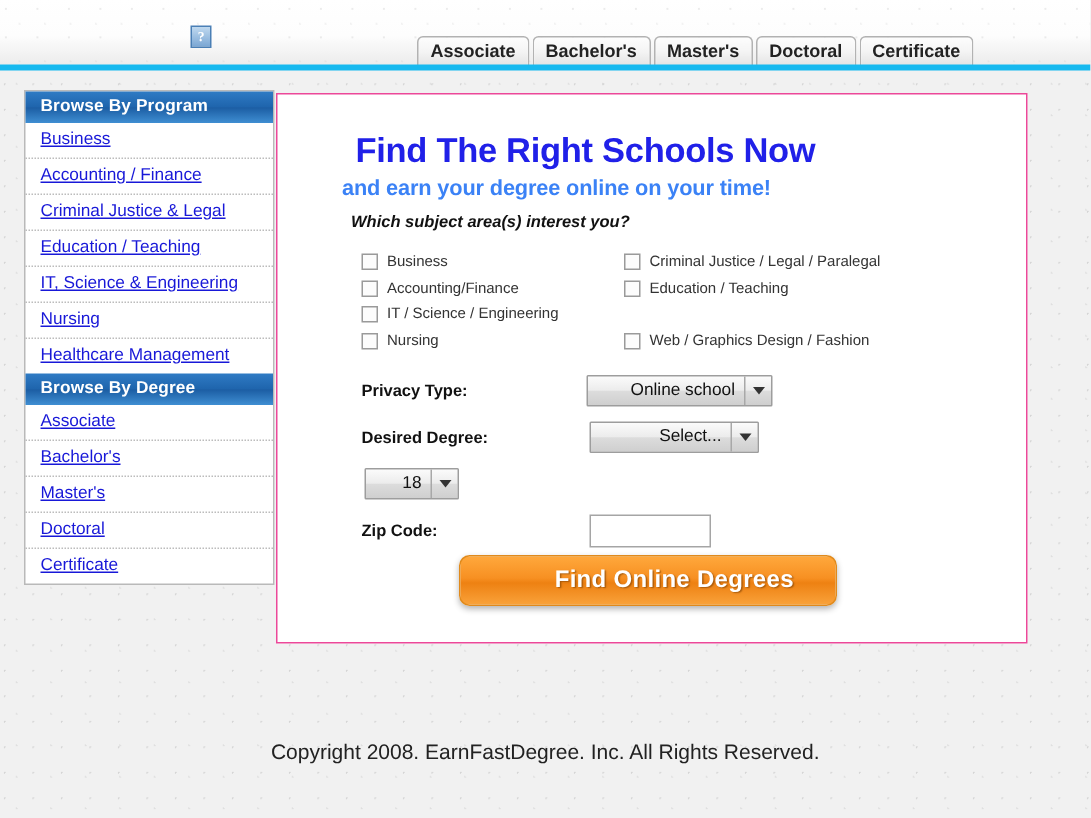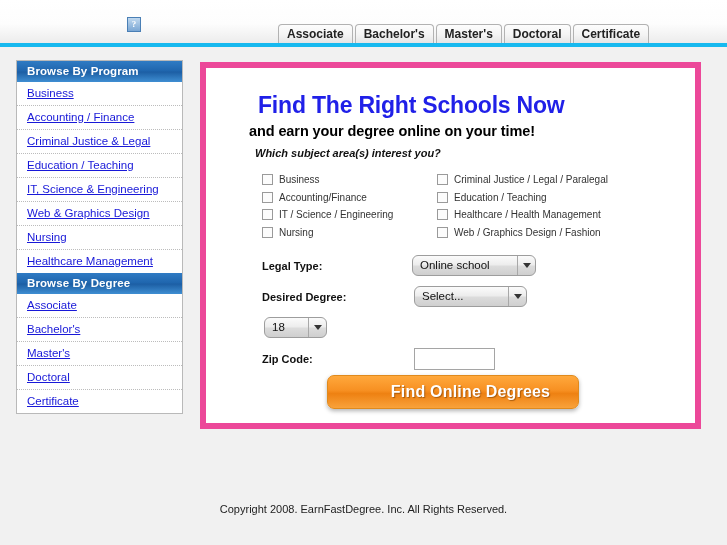--- a/index.html
+++ b/index.html
@@ -127,46 +127,46 @@
     text-decoration: underline;
     border-bottom: 1px dotted #bcbcbc;
     line-height: 13px;
     cursor: pointer;
   }
   .side-link.last { border-bottom: none; }
 
   
   .panel {
     position: absolute;
-    left: 200px;
+    left: 184px;
     top: 62px;
     width: 501px;
     height: 367px;
     background: #ffffff;
-    border: 6px solid #ec4899;
+    border: 1px solid #ec4899;
     box-sizing: border-box;
     z-index: 2;
   }
   .h1 {
     position: absolute;
     left: 52px;
     top: 24px;
     font-size: 23px;
     font-weight: bold;
     color: #2020e8;
     letter-spacing: -0.2px;
     white-space: nowrap;
   }
   .h2 {
     position: absolute;
     left: 43px;
     top: 55px;
     font-size: 14.5px;
     font-weight: bold;
-    color: #000000;
+    color: #3b82f6;
     letter-spacing: -0.1px;
     white-space: nowrap;
   }
   .h3 {
     position: absolute;
     left: 49px;
     top: 79px;
     font-size: 11px;
     font-weight: bold;
     color: #111111;
@@ -215,24 +215,24 @@
   .flabel {
     width: 150px;
     font-size: 11px;
     font-weight: bold;
     color: #111111;
     white-space: nowrap;
   }
   .sel {
     display: inline-flex;
     align-items: center;
-    justify-content: space-between;
+    justify-content: flex-end;
     background: linear-gradient(to bottom, #fbfbfb 0%, #ececec 48%, #dcdcdc 52%, #cfcfcf 100%);
     border: 1px solid #9d9d9d;
-    border-radius: 6px;
+    border-radius: 1px;
     box-sizing: border-box;
     height: 21px;
     padding: 0 0 0 7px;
     font-size: 11.5px;
     color: #111111;
     cursor: pointer;
   }
   .sel-text { line-height: 19px; white-space: nowrap; }
   .sel-arrowbox {
     width: 17px;
@@ -308,24 +308,24 @@
     color: #333;
     line-height: 13px;
   }
   .footer-links a {
     color: #1818d8;
     text-decoration: underline;
     cursor: pointer;
   }
   .sepbar { color:#333333; }
   .copyright {
-    font-size: 11px;
+    font-size: 14px;
     color: #222222;
     line-height: 14px;
-    margin-top: 12px;
+    margin-top: 4px;
   }
 </style>
 </head>
 <body>
 
 <div class="page-bg"></div>
 
 <div class="header">
   <div class="header-noise"></div>
   <div class="logo-broken">
@@ -343,21 +343,20 @@
 
 <div class="cyanline"></div>
 
 <div class="sidebar">
   <div class="side-head">Browse By Program</div>
   <a class="side-link">Business</a>
   <a class="side-link">Accounting / Finance</a>
   <a class="side-link">Criminal Justice &amp; Legal</a>
   <a class="side-link">Education / Teaching</a>
   <a class="side-link">IT, Science &amp; Engineering</a>
-  <a class="side-link">Web &amp; Graphics Design</a>
   <a class="side-link">Nursing</a>
   <a class="side-link last">Healthcare Management</a>
 
   <div class="side-head">Browse By Degree</div>
   <a class="side-link">Associate</a>
   <a class="side-link">Bachelor's</a>
   <a class="side-link">Master's</a>
   <a class="side-link">Doctoral</a>
   <a class="side-link last">Certificate</a>
 </div>
@@ -387,41 +386,37 @@
       <div class="cb-cell right">
         <span class="cbox"></span>
         <span class="cb-label">Education / Teaching</span>
       </div>
     </div>
     <div class="cb-row">
       <div class="cb-cell left">
         <span class="cbox"></span>
         <span class="cb-label">IT / Science / Engineering</span>
       </div>
-      <div class="cb-cell right">
-        <span class="cbox"></span>
-        <span class="cb-label">Healthcare / Health Management</span>
-      </div>
     </div>
     <div class="cb-row">
       <div class="cb-cell left">
         <span class="cbox"></span>
         <span class="cb-label">Nursing</span>
       </div>
       <div class="cb-cell right">
         <span class="cbox"></span>
         <span class="cb-label">Web / Graphics Design / Fashion</span>
       </div>
     </div>
   </div>
 
   <div class="form-rows">
 
     <div class="frow">
-      <span class="flabel">Legal Type:</span>
+      <span class="flabel">Privacy Type:</span>
       <span class="sel sel-campus">
         <span class="sel-text">Online school</span>
         <span class="sel-arrowbox">
             <span class="arrow"></span>
           </span>
       </span>
     </div>
 
     <div class="frow">
       <span class="flabel">Desired Degree:</span>

